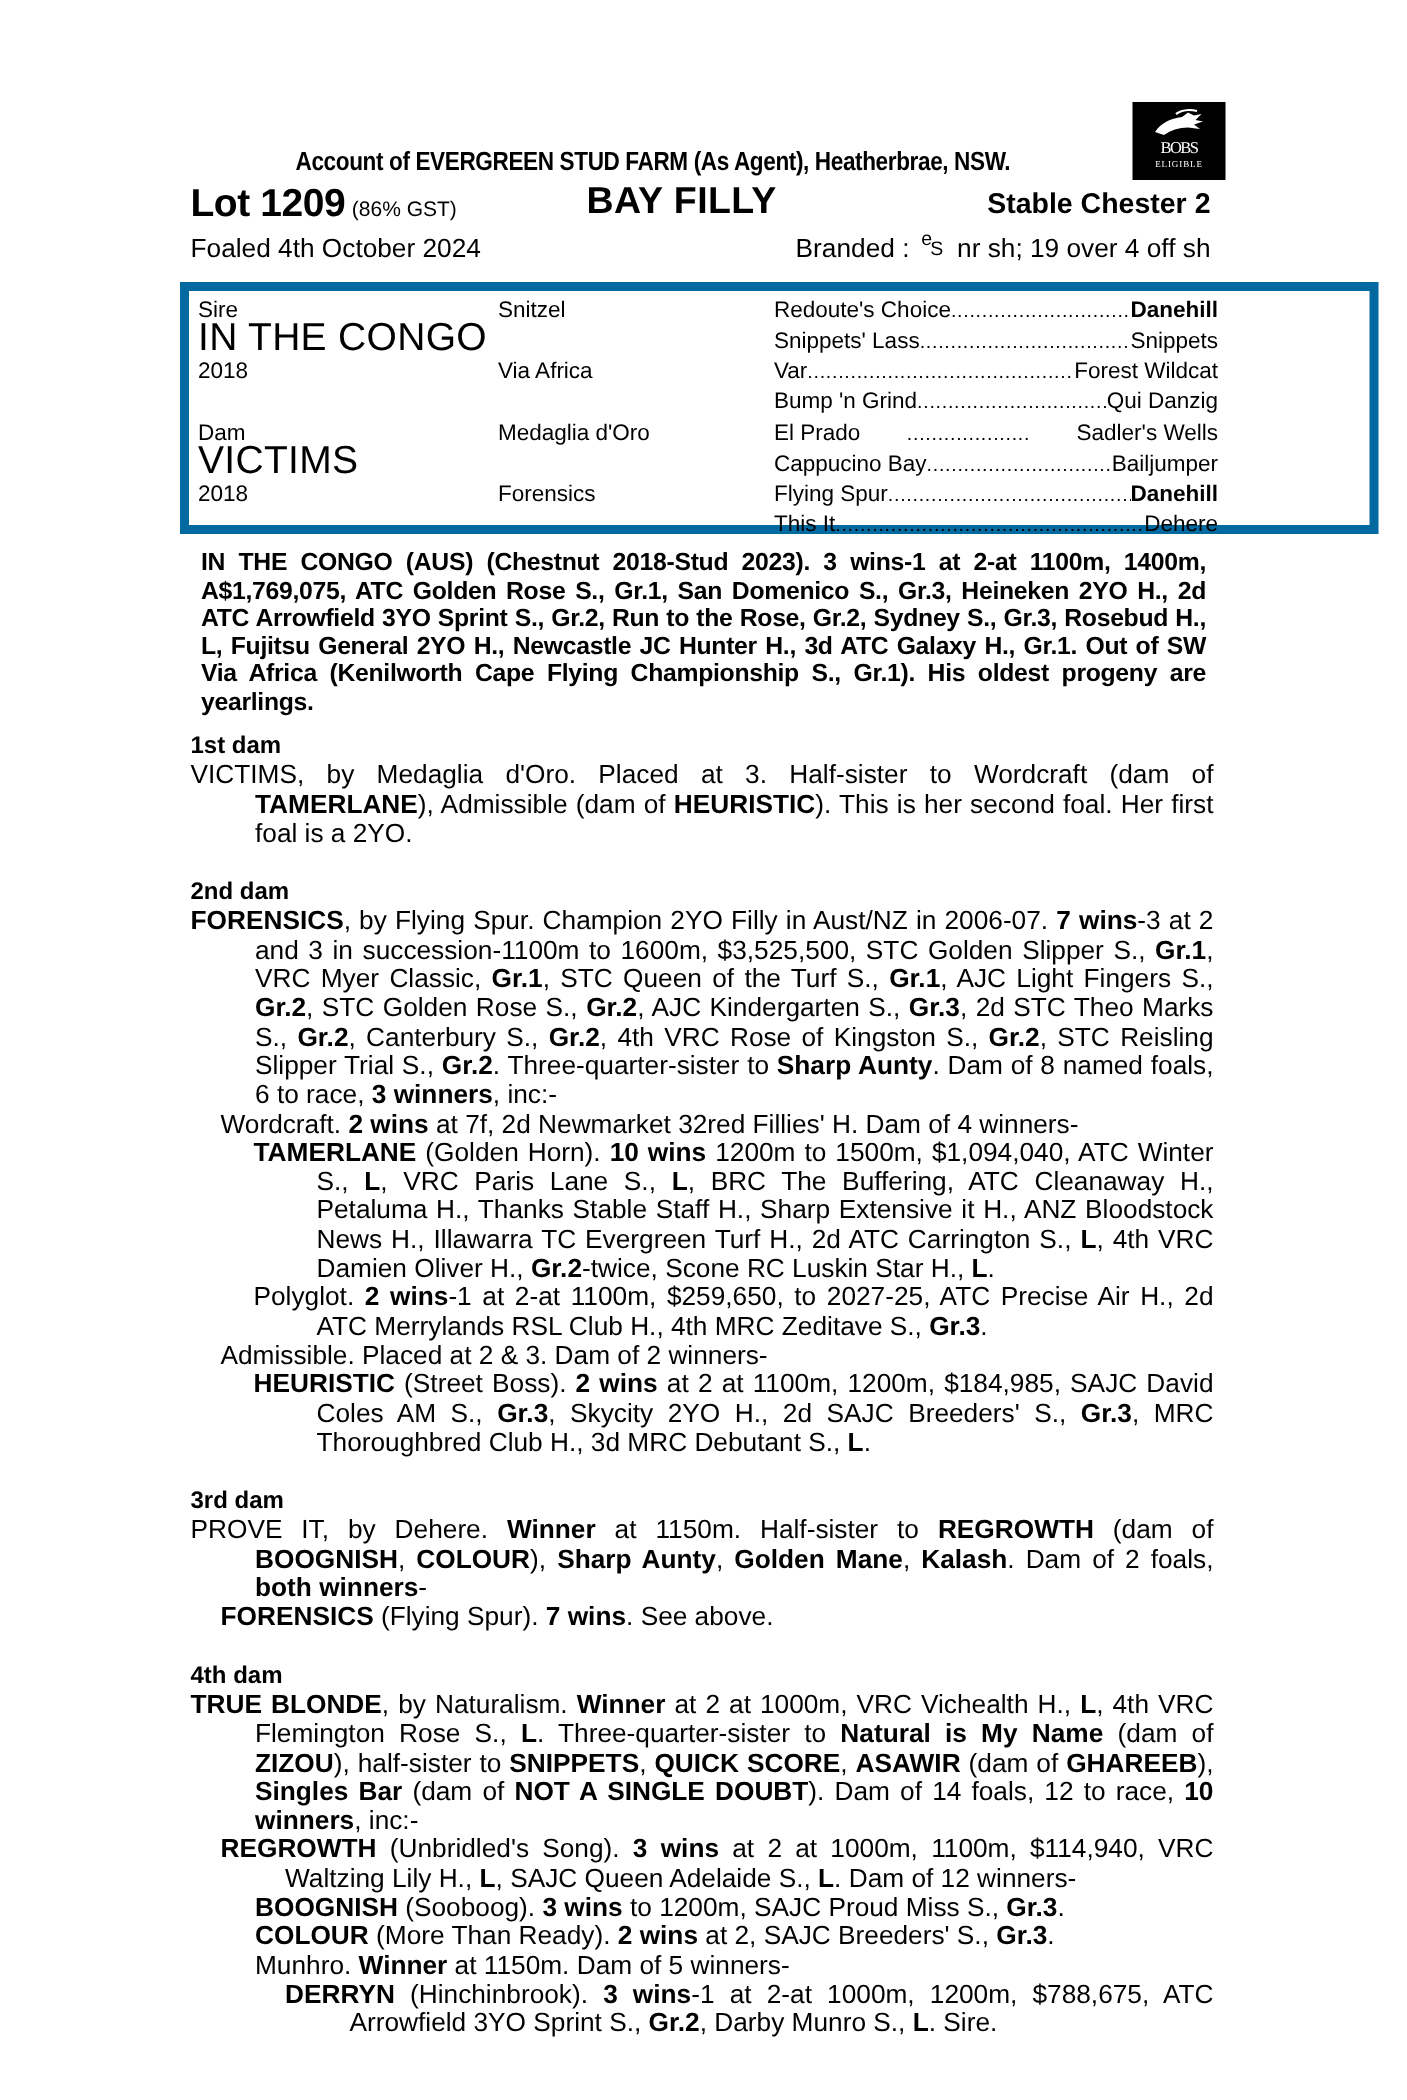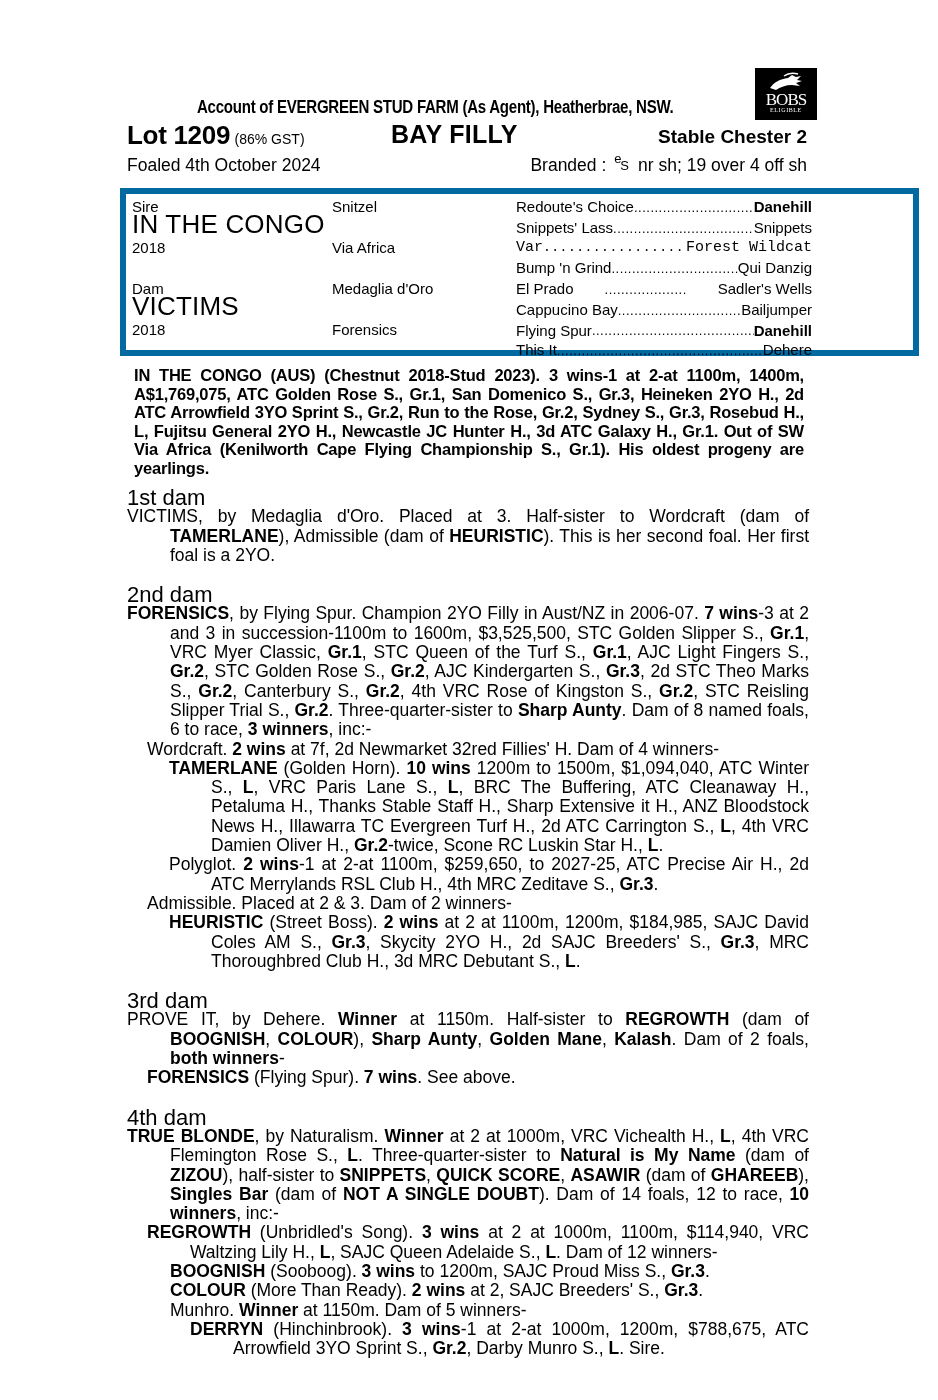--- a/index.html
+++ b/index.html
@@ -3,21 +3,21 @@
 <meta charset="utf-8">
 <style>
   html, body { margin: 0; padding: 0; background: #ffffff; }
   body { width: 938px; height: 1400px; position: relative; color: #000; font-family: "Liberation Sans", sans-serif; overflow: hidden; }
   .page { position: absolute; left: 0; top: 0; width: 938px; height: 1400px; }
 
   
   .account { position: absolute; left: 197px; top: 97px; font-size: 17.5px; font-weight: bold; letter-spacing: -0.3px; transform: scaleX(0.86); transform-origin: left top; white-space: nowrap; }
   .logo { position: absolute; left: 755px; top: 68px; width: 62px; height: 52px; background: #000; color: #fff; text-align: center; }
   .logo svg { display: block; margin: 4px auto 0; }
-  .logo .bobs { font-family: "Liberation Serif", serif; font-size: 17px; line-height: 15px; letter-spacing: -1px; }
+  .logo .bobs { font-family: "Liberation Serif", serif; font-size: 11px; line-height: 15px; letter-spacing: -1px; }
   .logo .elig { font-family: "Liberation Serif", serif; font-size: 6px; letter-spacing: 0.6px; line-height: 7px; }
 
   .lot { position: absolute; left: 127px; top: 120px; white-space: nowrap; }
   .lot .lotnum { font-size: 26px; font-weight: bold; letter-spacing: -0.3px; }
   .lot .gst { font-size: 14px; }
   .sex { position: absolute; left: 391px; top: 120px; font-size: 25px; font-weight: bold; letter-spacing: 0.3px; }
   .stable { position: absolute; right: 131px; top: 126px; font-size: 19px; font-weight: bold; }
   .foaled { position: absolute; left: 127px; top: 155px; font-size: 17.5px; }
   .branded { position: absolute; right: 131px; top: 155px; font-size: 17.5px; white-space: nowrap; }
   .brand-glyph { display: inline-block; position: relative; width: 22px; height: 18px; vertical-align: top; }
@@ -30,21 +30,21 @@
   .ped .g3 { position: absolute; left: 390px; width: 296px; font-size: 15px; line-height: 17px; display: flex; white-space: nowrap; }
   .ped .g3 .dots { flex: 1; overflow: hidden; }
   .ped .g3 .dots::after { content: "......................................................................................................................"; letter-spacing: 0.5px; font-size: 13px; }
   .ped .g3 .b { font-weight: bold; }
 
   
   .sireblurb { position: absolute; left: 134px; top: 366px; width: 670px; font-size: 16.5px; line-height: 18.5px; font-weight: bold; text-align: justify; letter-spacing: -0.2px; }
 
   
   .body { position: absolute; left: 127px; top: 488px; width: 682px; font-size: 17.5px; line-height: 19.3px; }
-  .h { font-weight: normal; font-size: 22px; margin-top: 20px; }
+  .h { font-weight: bold; font-size: 16px; margin-top: 20px; }
   .h:first-child { margin-top: 0; }
   .p { text-align: justify; }
   .b { font-weight: bold; }
   .l0 { padding-left: 43px; text-indent: -43px; }
   .l1 { padding-left: 63px; text-indent: -43px; }
   .l2 { padding-left: 84px; text-indent: -42px; }
   .l3 { padding-left: 85px; text-indent: -42px; }
   .l4 { padding-left: 106px; text-indent: -43px; }
 </style>
 </head>
@@ -95,41 +95,41 @@
     <div class="g3" style="top:4px;">
         <span>Redoute's Choice</span>
         <span class="dots"></span>
         <span class="b">Danehill</span>
       </div>
     <div class="g3" style="top:25px;">
         <span>Snippets' Lass</span>
         <span class="dots"></span>
         <span>Snippets</span>
       </div>
-    <div class="g3" style="top:45px;font-family:Liberation Mono, monospace;">
+    <div class="g3" style="top:45px;">
         <span>Var</span>
         <span class="dots"></span>
         <span>Forest Wildcat</span>
       </div>
     <div class="g3" style="top:65px;">
         <span>Bump 'n Grind</span>
         <span class="dots"></span>
         <span>Qui Danzig</span>
       </div>
     <div class="g3" style="top:86px;gap:31px;">
         <span>El Prado</span>
         <span class="dots"></span>
         <span>Sadler's Wells</span>
       </div>
     <div class="g3" style="top:107px;">
         <span>Cappucino Bay</span>
         <span class="dots"></span>
         <span>Bailjumper</span>
       </div>
-    <div class="g3" style="top:127px;align-items:center;">
+    <div class="g3" style="top:127px;">
         <span>Flying Spur</span>
         <span class="dots"></span>
         <span class="b">Danehill</span>
       </div>
     <div class="g3" style="top:147px;">
         <span>This It</span>
         <span class="dots"></span>
         <span>Dehere</span>
       </div>
   </div>

